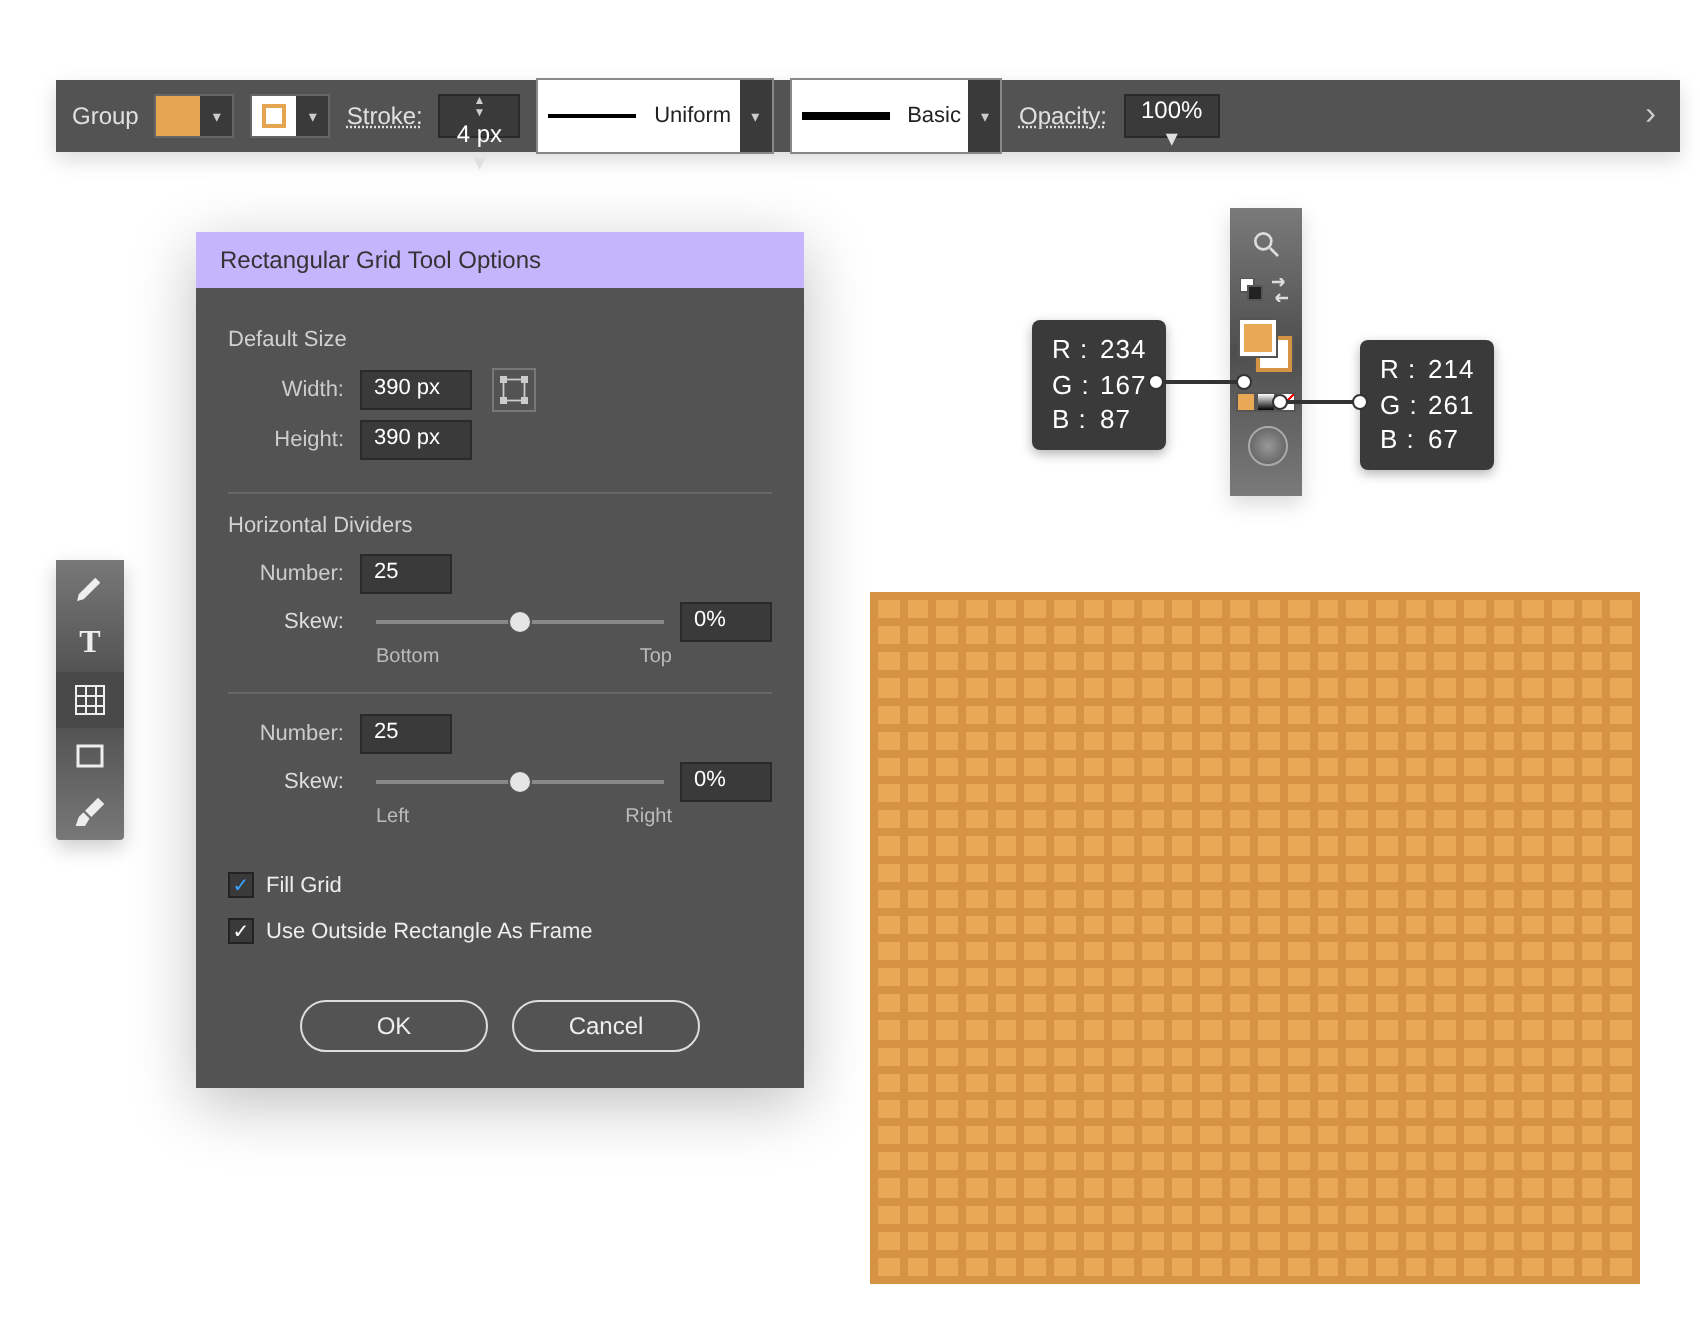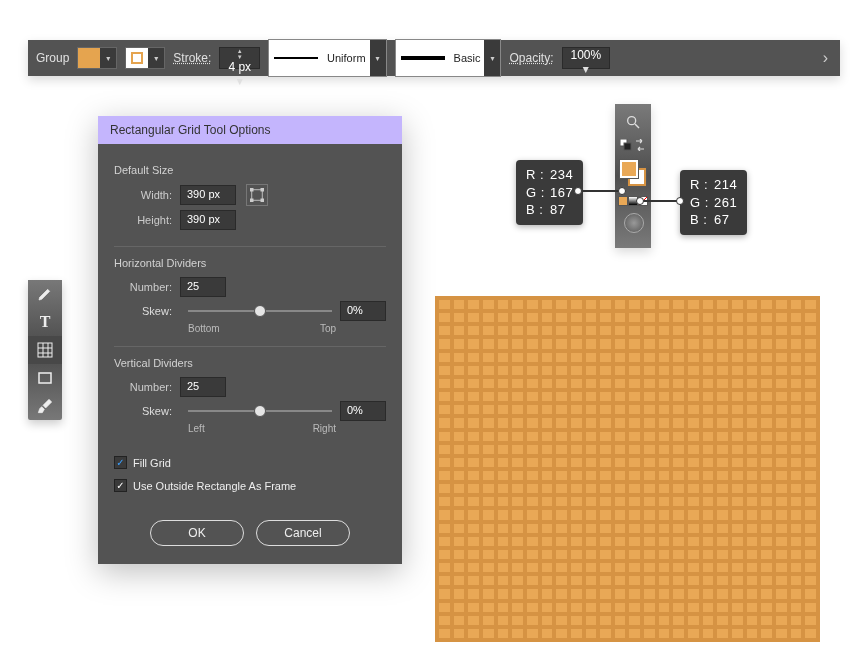--- a/index.html
+++ b/index.html
@@ -348,21 +348,20 @@
         </div>
         <div class="pct">0%</div>
       </div>
       <div class="range-labels">
         <span>Bottom</span>
         <span>Top</span>
       </div>
     </div>
 
     <div class="section" style="border-bottom:none">
-      <div class="section-title">Vertical Dividers</div>
       <div class="row">
         <span class="lbl">Number:</span>
         <div class="input" style="width:46px">25</div>
       </div>
       <div class="slider-row">
         <span class="lbl">Skew:</span>
         <div class="slider">
           <div class="track"></div>
             <div class="thumb"></div>
         </div>

